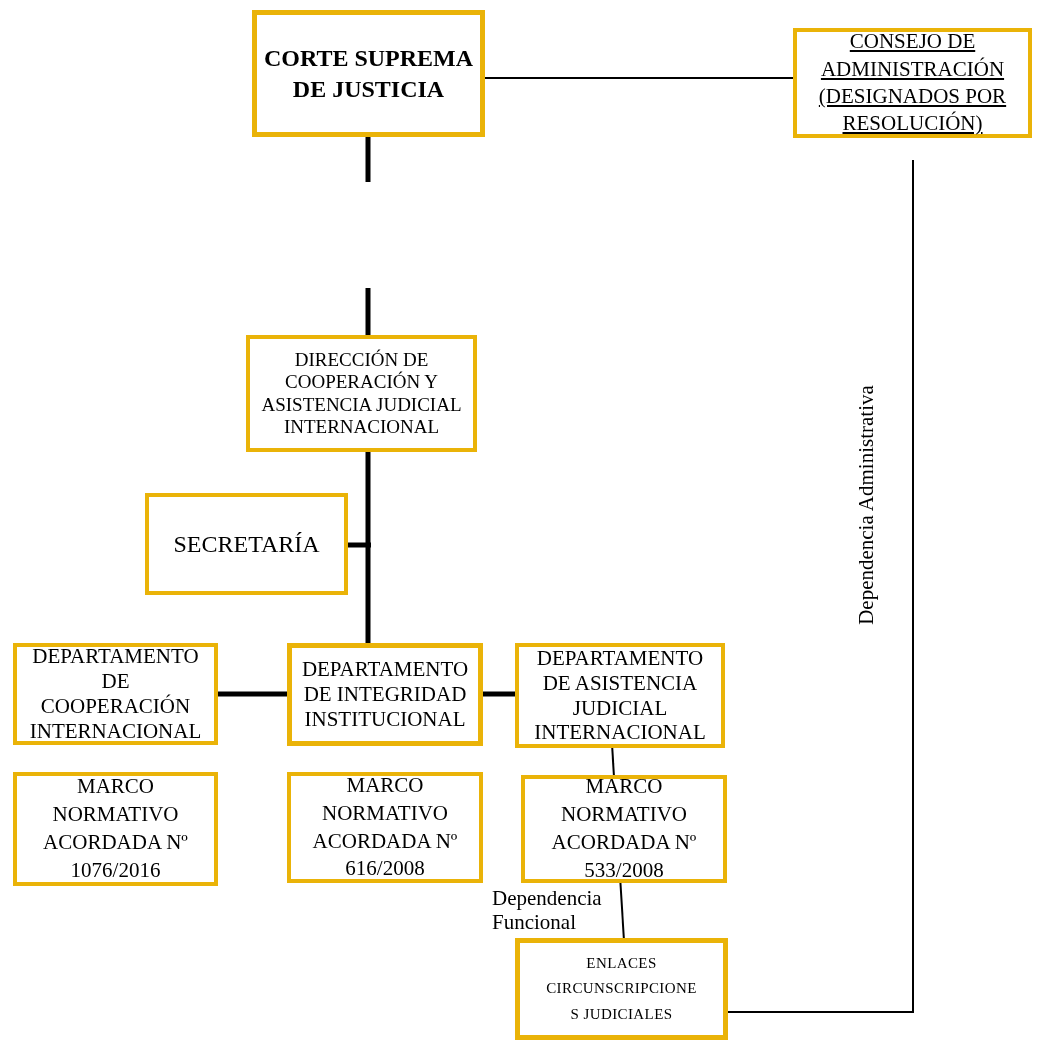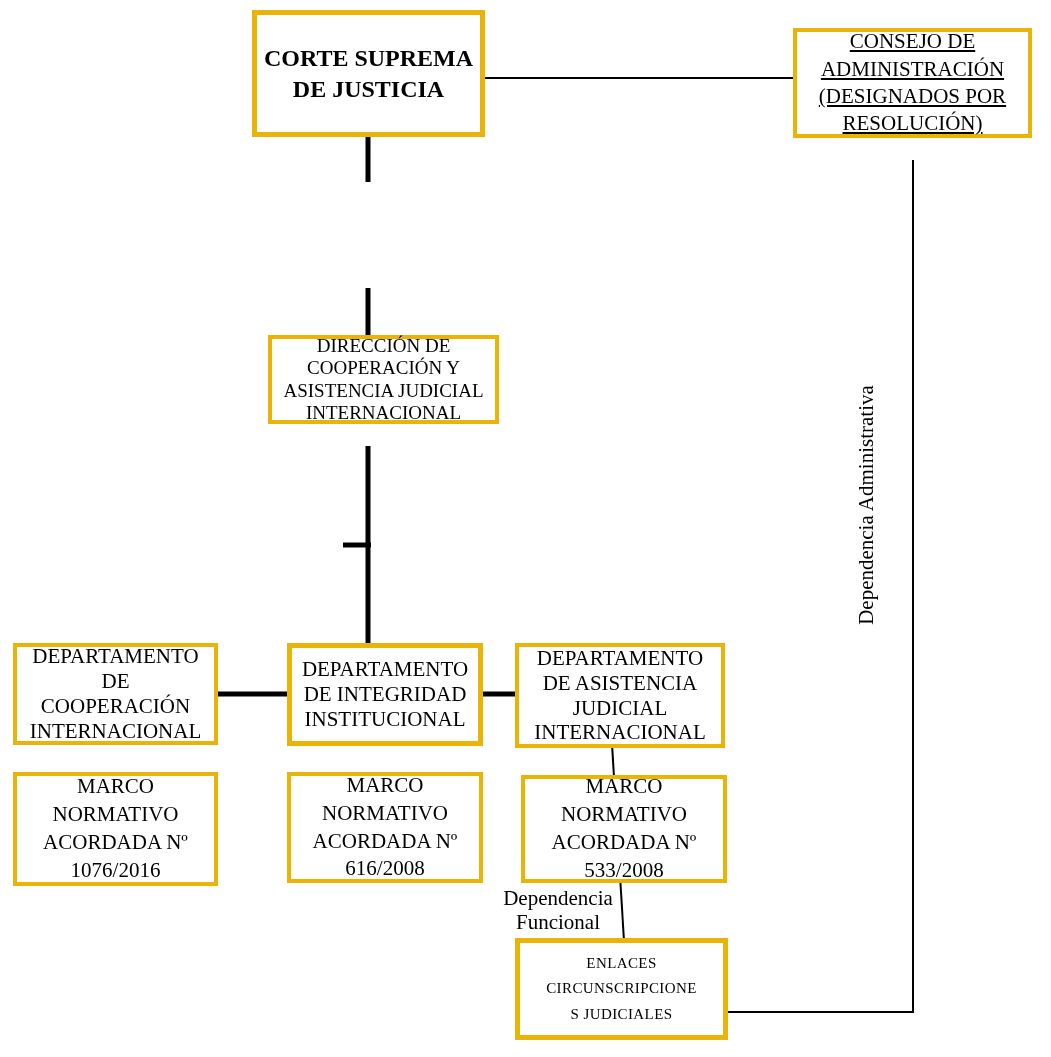--- a/index.html
+++ b/index.html
@@ -25,33 +25,33 @@
     justify-content:center;
     text-align:center;
     z-index:1;
   }
   .box .txt{white-space:pre-line;display:block;}
   .box .num{display:block;}
 
   .b-corte   {left:252px;top:10px;  width:233px;height:127px;border-width:5px;font-weight:bold;font-size:24px;line-height:1.27;}
   .b-consejo {left:793px;top:28px;  width:239px;height:110px;font-size:21px;line-height:1.3;text-decoration:underline;}
   .b-ministro{left:253px;top:176px; width:230px;height:118px;border-width:5px;font-weight:bold;font-size:24px;line-height:1.27;}
-  .b-direcc  {left:268px;top:335px; width:231px;height:89px;font-size:19px;line-height:1.18;}
+  .b-direcc  {left:246px;top:335px; width:231px;height:117px;font-size:19px;line-height:1.18;}
   .b-secret  {left:145px;top:493px; width:203px;height:102px;font-size:24px;}
   .b-depcoop {left:13px; top:643px; width:205px;height:102px;font-size:21px;line-height:1.18;}
   .b-depinteg{left:287px;top:643px; width:196px;height:103px;border-width:5px;font-size:21px;line-height:1.18;}
   .b-depasis {left:515px;top:643px; width:210px;height:105px;font-size:21px;line-height:1.18;}
   .b-marco1  {left:13px; top:772px; width:205px;height:114px;font-size:21px;line-height:1.33;}
   .b-marco2  {left:287px;top:772px; width:196px;height:111px;font-size:21px;line-height:1.33;}
   .b-marco3  {left:521px;top:775px; width:206px;height:108px;font-size:21px;line-height:1.33;}
   .b-enlaces {left:515px;top:938px; width:213px;height:102px;border-width:5px;font-size:15px;line-height:1.7;letter-spacing:0.4px;}
 
   .dep-func{
     position:absolute;left:492px;top:886px;width:132px;
-    text-align:center;white-space:pre-line;
+    white-space:pre-line;
     font-size:21px;line-height:1.15;z-index:2;background:transparent;
   }
   .dep-admin{
     position:absolute;left:866px;top:505px;
     transform:translate(-50%,-50%) rotate(-90deg);
     white-space:nowrap;font-size:21px;z-index:2;
   }
 </style>
 </head>
 <body>
@@ -83,20 +83,23 @@
   </div>
 
 
   <div class="box b-direcc">
     <span class="txt">DIRECCIÓN DE
 COOPERACIÓN Y
 ASISTENCIA JUDICIAL
 INTERNACIONAL</span>
   </div>
 
+  <div class="box b-secret">
+    <span class="txt">SECRETARÍA</span>
+  </div>
 
   <div class="box b-depcoop">
     <span class="txt">DEPARTAMENTO
 DE
 COOPERACIÓN
 INTERNACIONAL</span>
   </div>
 
   <div class="box b-depinteg">
     <span class="txt">DEPARTAMENTO

